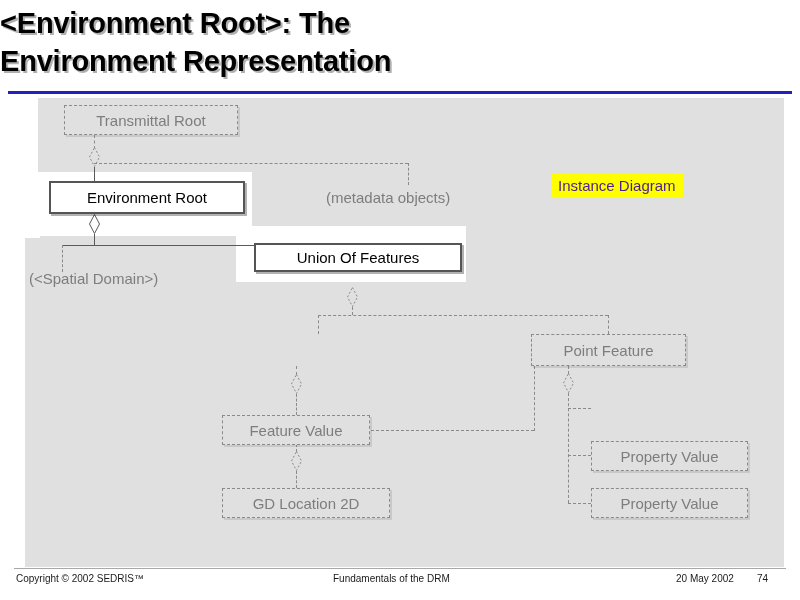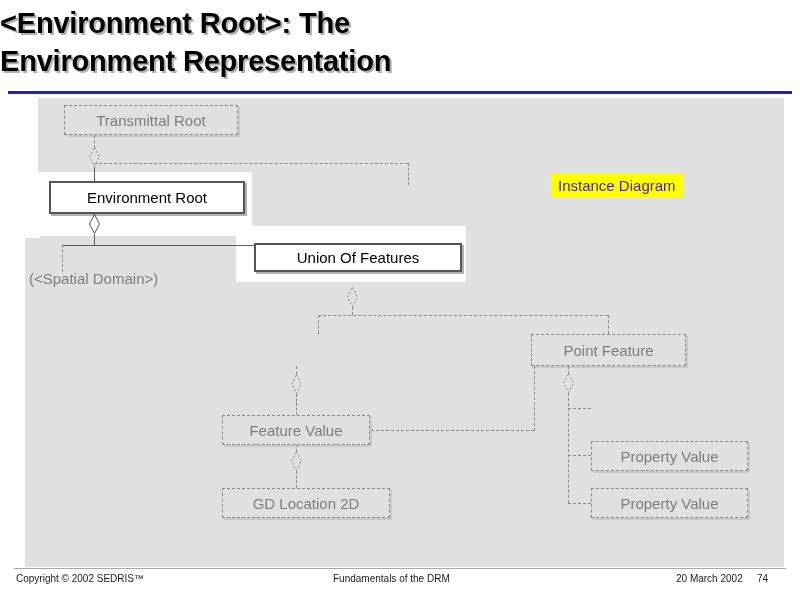--- a/index.html
+++ b/index.html
@@ -239,22 +239,23 @@
 
 
   <div class="node dim" style="left:591px; top:441px; width:157px; height:30px;">
     <span>Property Value</span>
   </div>
 
   <div class="node dim" style="left:591px; top:488px; width:157px; height:30px;">
     <span>Property Value</span>
   </div>
 
+  <div class="plain-label" style="left:326px; top:189px;">(metadata objects)</div>
   <div class="plain-label" style="left:29px; top:270px;">(&lt;Spatial Domain&gt;)</div>
   <div class="hl-label" style="left:551px; top:174px;">Instance Diagram</div>
 
   <div id="footer-rule"></div>
   <div class="foot" id="foot-copy">Copyright © 2002 SEDRIS™</div>
   <div class="foot" id="foot-center">Fundamentals of the DRM</div>
-  <div class="foot" id="foot-date">20 March 2002</div>
+  <div class="foot" id="foot-date">20 May 2002</div>
   <div class="foot" id="foot-page">74</div>
 
 </div>
 
 </body></html>

